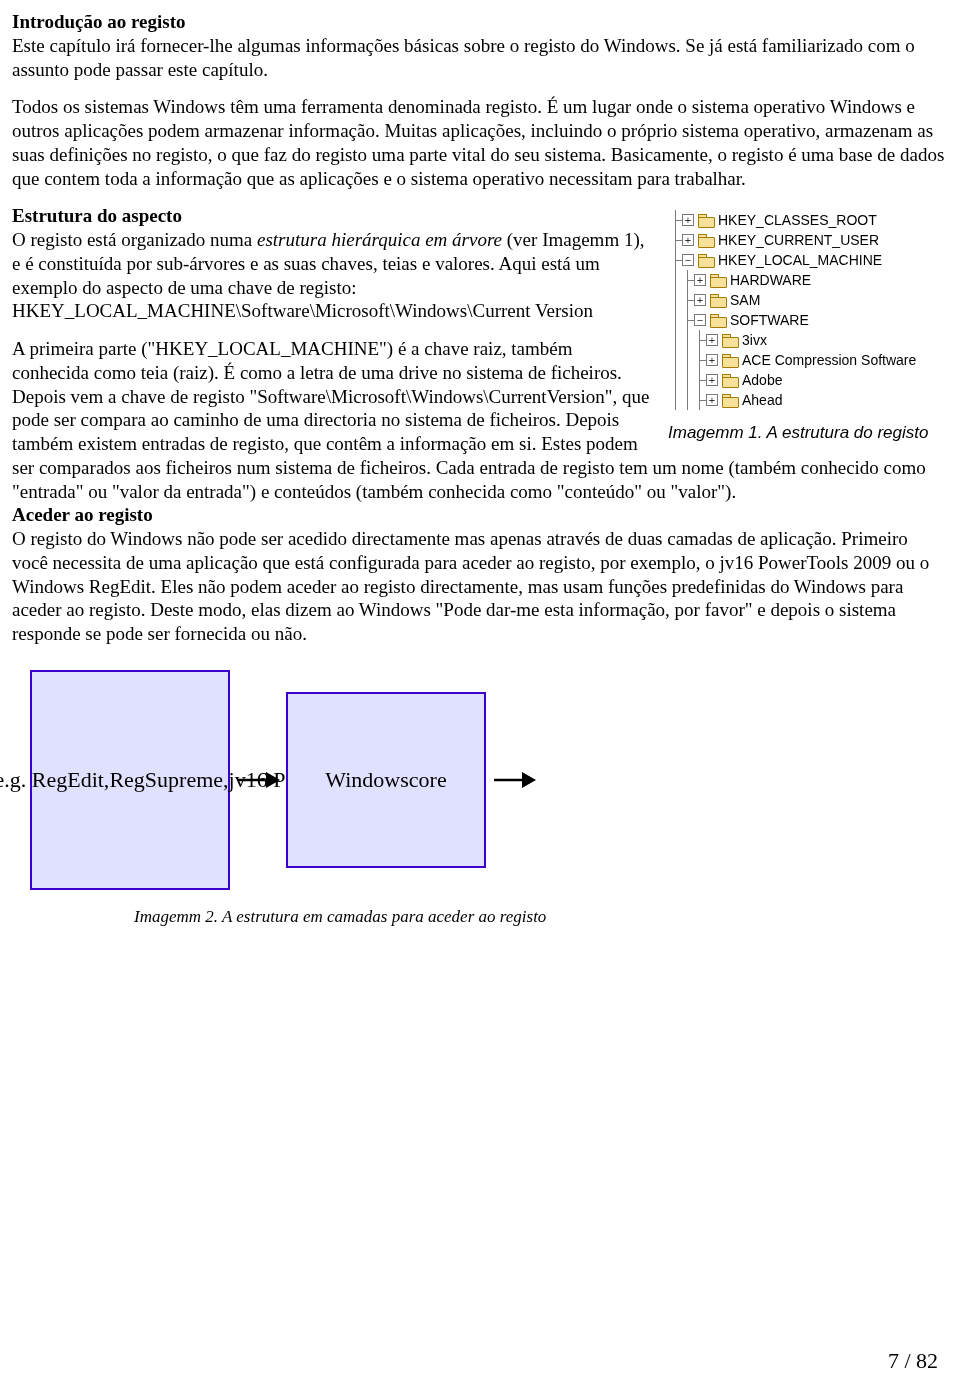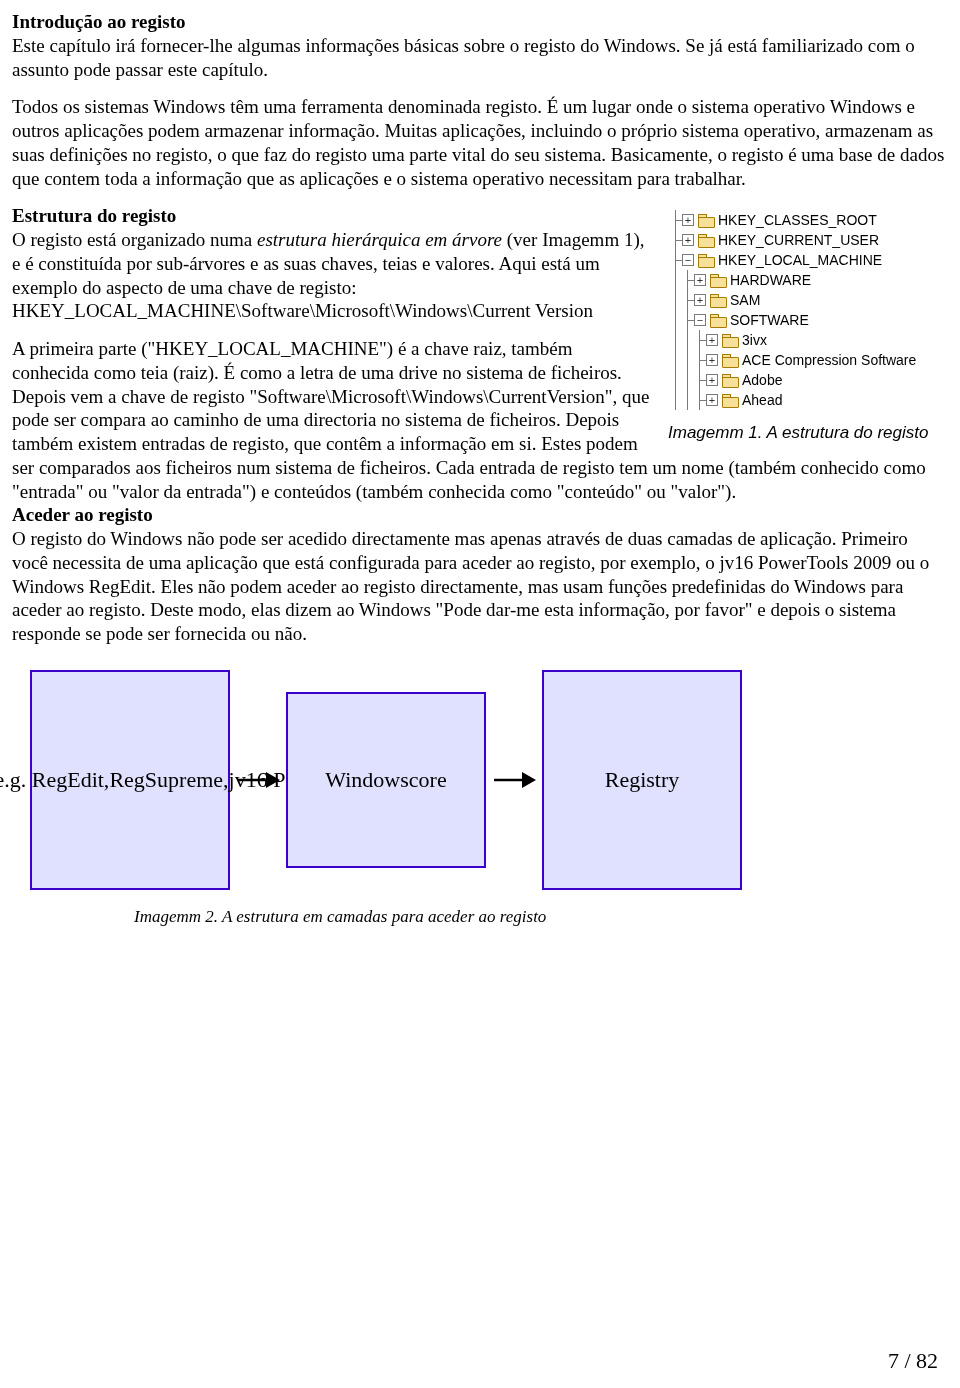--- a/index.html
+++ b/index.html
@@ -245,21 +245,21 @@
         <span class="tline"></span>
         <span class="expander">+</span>
         <span class="folder"></span>
         <span>Ahead</span>
       </div>
     </div>
     <div class="tree-caption">Imagemm 1. A estrutura do registo</div>
   </div>
 
   <div class="para" style="margin-bottom:4px;">
-    <span class="section-head">Estrutura do registo</span><br>
+    <span class="section-head">Estrutura do aspecto</span><br>
     <span>O registo está organizado numa </span><span class="italic">estrutura hierárquica em árvore</span><span> (ver Imagemm 1), e é constituída por sub-árvores e as suas chaves, teias e valores. Aqui está um exemplo do aspecto de uma chave de registo:</span><br>
     <span>HKEY_LOCAL_MACHINE\Software\Microsoft\Windows\Current Version</span>
   </div>
 
   <div class="para" style="margin-top:14px; margin-bottom:0;">
     <span>A primeira parte ("HKEY_LOCAL_MACHINE") é a chave raiz, também conhecida como teia (raiz). É como a letra de uma drive no sistema de ficheiros. Depois vem a chave de registo "Software\Microsoft\Windows\CurrentVersion", que pode ser compara ao caminho de uma directoria no sistema de ficheiros. Depois também existem entradas de registo, que contêm a informação em si. Estes podem ser comparados aos ficheiros num sistema de ficheiros. Cada entrada de registo tem um nome (também conhecido como "entrada" ou "valor da entrada") e conteúdos (também conhecida como "conteúdo" ou "valor").</span><br>
     <span class="section-head">Aceder ao registo</span><br>
     <span>O registo do Windows não pode ser acedido directamente mas apenas através de duas camadas de aplicação. Primeiro você necessita de uma aplicação que está configurada para aceder ao registo, por exemplo, o jv16 PowerTools 2009 ou o Windows RegEdit. Eles não podem aceder ao registo directamente, mas usam funções predefinidas do Windows para aceder ao registo. Deste modo, elas dizem ao Windows "Pode dar-me esta informação, por favor" e depois o sistema responde se pode ser fornecida ou não.</span>
   </div>
 
@@ -282,21 +282,18 @@
       <div class="dbox" style="width:200px; height:176px;">
         <span class="dline">Windows</span>
         <span class="dline">core</span>
       </div>
       <div class="darrow">
         <svg class="arrow-svg" viewBox="0 0 44 24">
           <line x1="2" y1="12" x2="32" y2="12" stroke="#000" stroke-width="2.5"></line>
           <polygon points="30,4 44,12 30,20" fill="#000"></polygon>
         </svg>
       </div>
-      <div class="dbox" style="width:200px; height:220px;">
-        <span class="dline">Registry</span>
-      </div>
     </div>
     <div class="fig2-caption">Imagemm 2. A estrutura em camadas para aceder ao registo</div>
   </div>
 
   <div class="pagenum">7 / 82</div>
 </div>
 
 </body></html>

